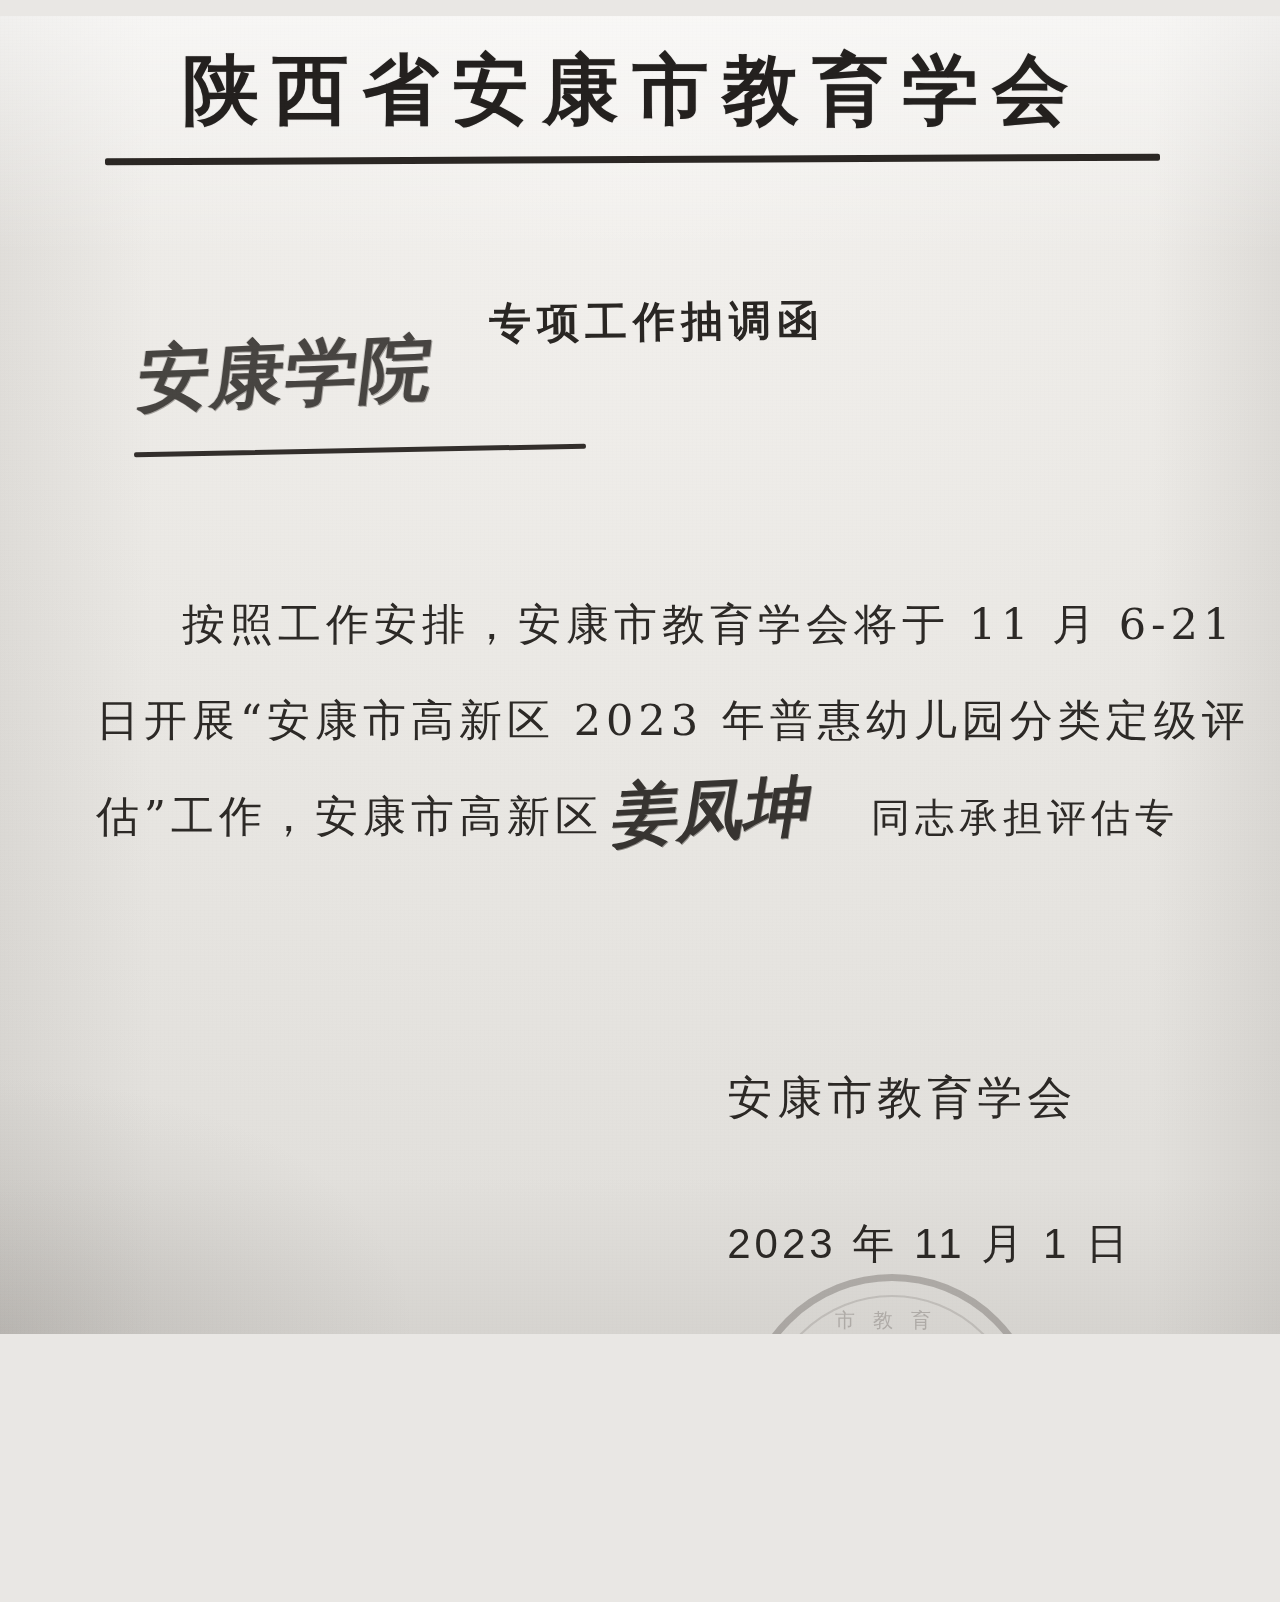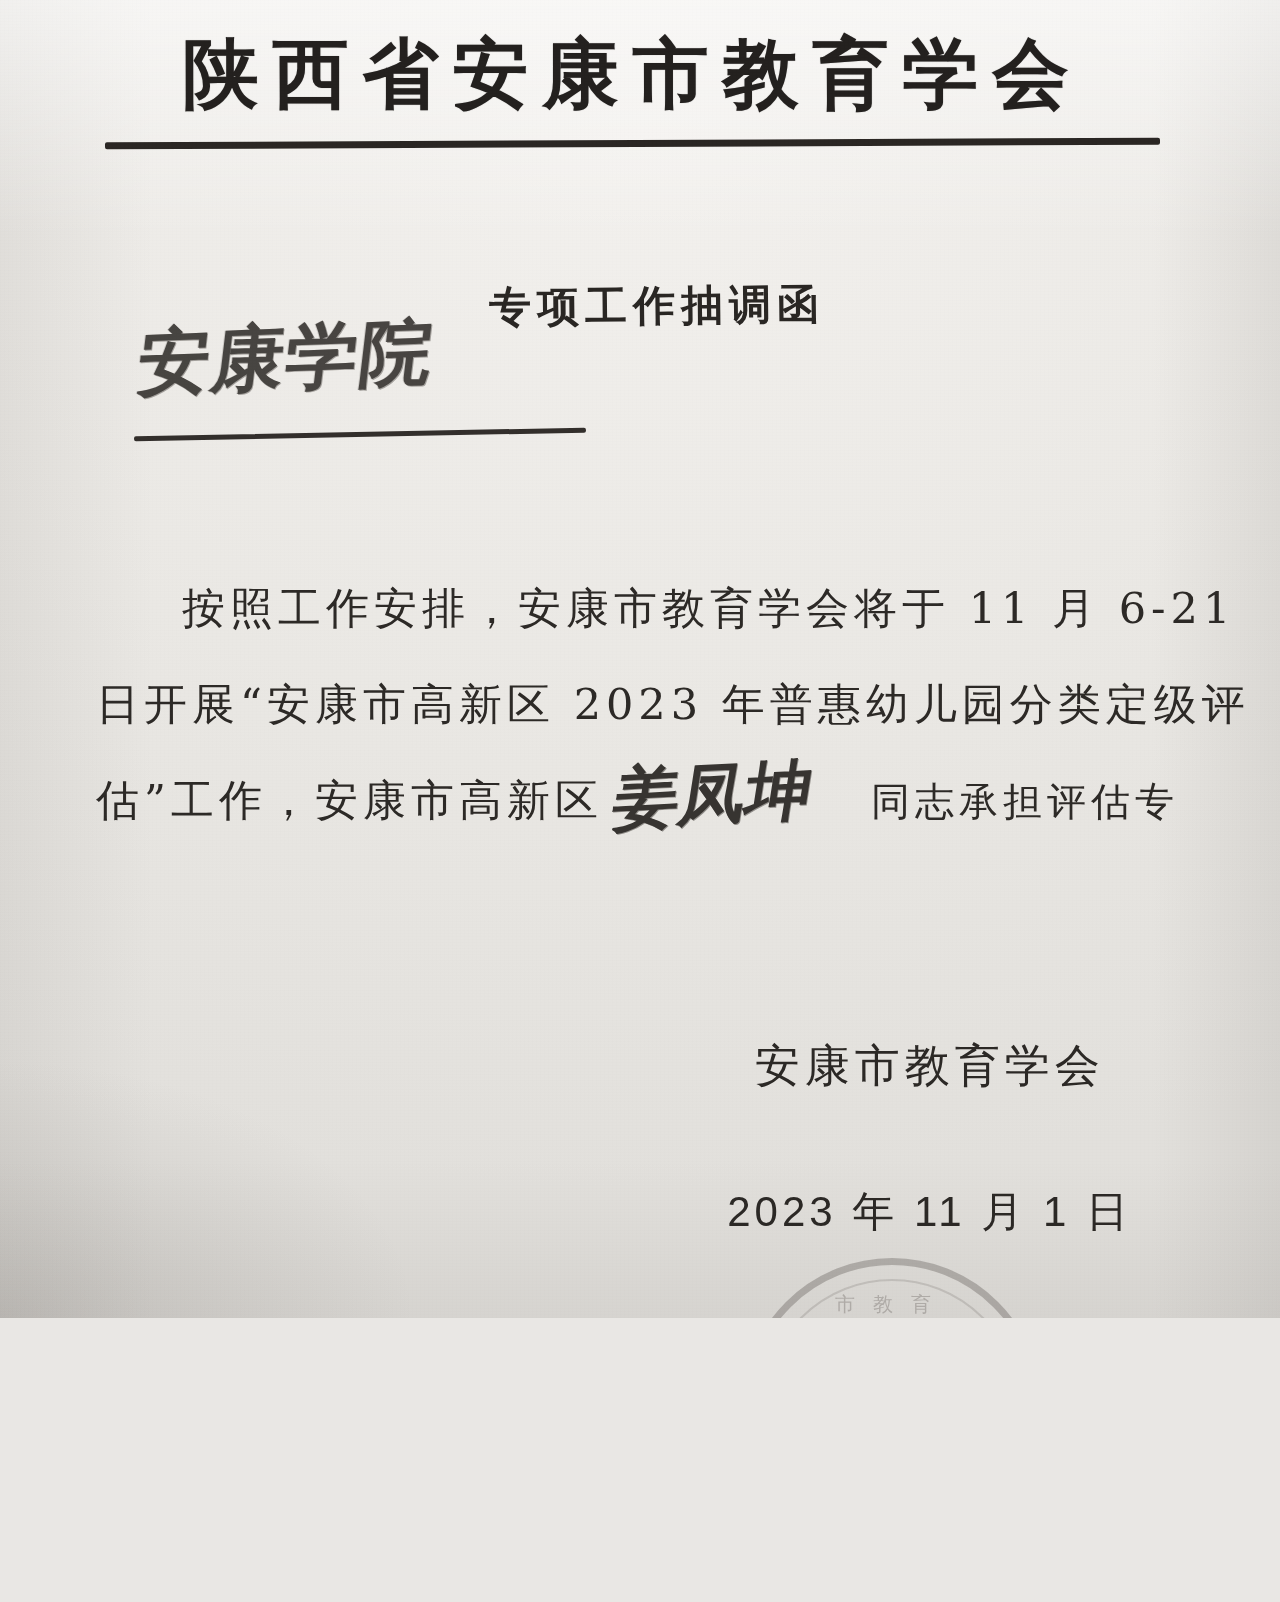--- a/index.html
+++ b/index.html
@@ -7,21 +7,21 @@
     padding: 0;
     background: #e9e7e4;
   }
   body {
     font-family: "Liberation Serif", serif;
   }
   .page {
     position: relative;
     width: 1280px;
     height: 1318px;
-    margin: 0 auto;
+    margin: 16px auto;
     overflow: hidden;
     background:
       radial-gradient(ellipse 120% 80% at 50% 10%, #f3f1ee 0%, #eae8e4 55%, #e2e0dc 100%);
   }
   
   .paper-shade {
     position: absolute;
     inset: 0;
     background:
       linear-gradient(180deg, rgba(255,255,255,0.55) 0%, rgba(255,255,255,0.0) 18%),
@@ -150,22 +150,22 @@
     transform: rotate(-3deg) skewX(-12deg);
     text-shadow: 1px 1px 0 rgba(50,46,42,0.5);
     opacity: 0.95;
     z-index: 5;
   }
 
   
   .sign-block {
     position: absolute;
     right: 148px;
-    bottom: 78px;
-    text-align: center;
+    bottom: 62px;
+    text-align: left;
   }
   .sign-org {
     font-family: "DejaVu Serif", serif;
     font-size: 45px;
     letter-spacing: 5px;
     color: #2c2926;
     white-space: nowrap;
   }
   .sign-date {
     margin-top: 88px;

